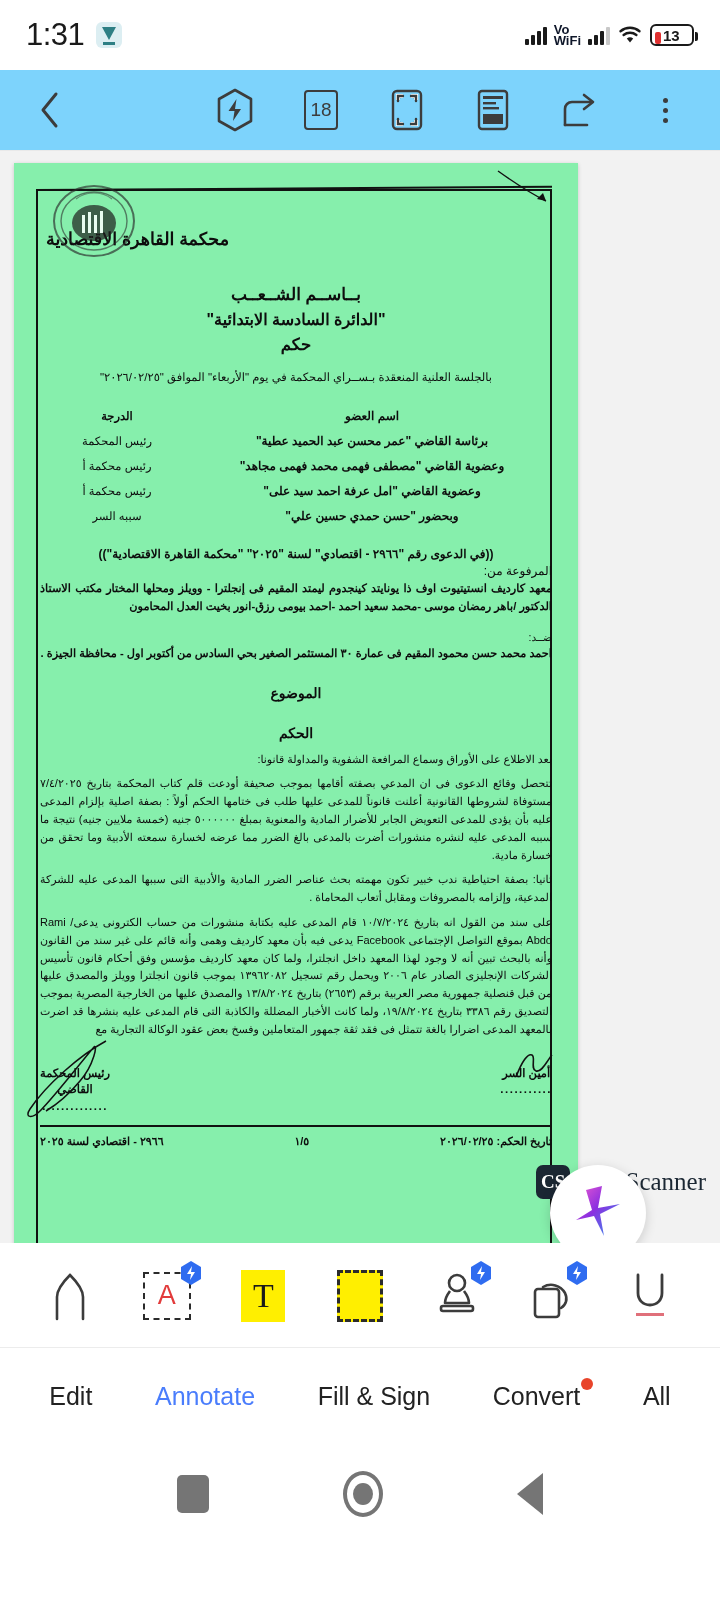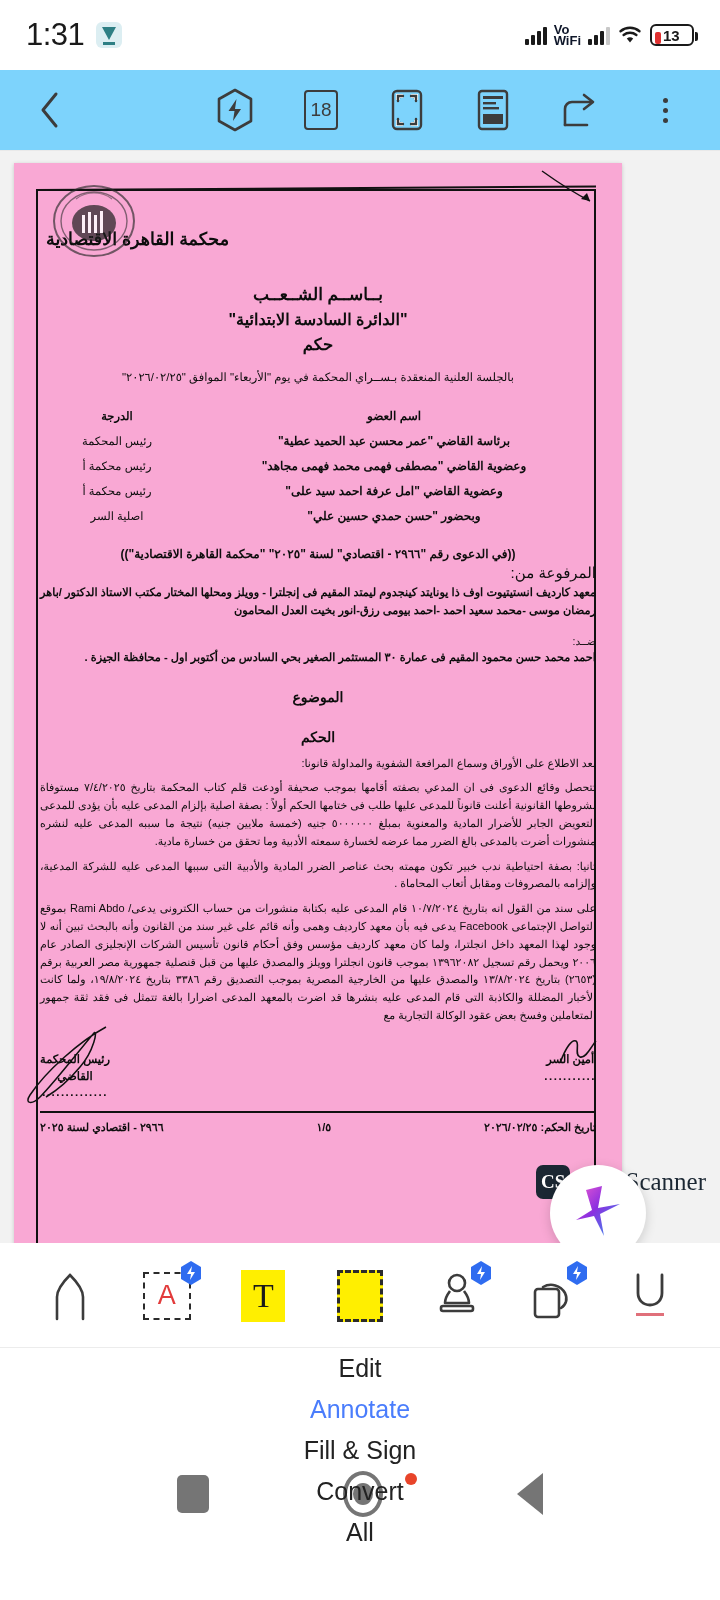--- a/index.html
+++ b/index.html
@@ -31,21 +31,21 @@
   .tb-back { width:48px; height:48px; display:flex; align-items:center; justify-content:center; }
   .tb-actions { flex:1; display:flex; align-items:center; justify-content:flex-end; gap:40px; padding-right:6px; }
   .tb-btn { width:46px; height:46px; display:flex; align-items:center; justify-content:center; position:relative; }
   .pagebadge { width:34px; height:40px; border:2.5px solid #3c3c3c; border-radius:4px; display:flex; align-items:center; justify-content:center; font-size:19px; color:#3c3c3c; font-weight:400; }
   .dots { display:flex; flex-direction:column; gap:5px; }
   .dots span { width:5px; height:5px; border-radius:50%; background:#3c3c3c; display:block; }
   .tb-sep { height:1px; background:#e9e9e9; }
 
   
   .viewer { position:relative; height:1092px; background:#f2f2f2; overflow:hidden; }
-  .page { position:absolute; left:14px; top:12px; width:608px; height:1112px; background:#f9a8d4; box-shadow:0 1px 4px rgba(0,0,0,.18); overflow:hidden; }
+  .page { position:absolute; left:14px; top:12px; width:564px; height:1112px; background:#86efac; box-shadow:0 1px 4px rgba(0,0,0,.18); overflow:hidden; }
   .scan { position:absolute; left:22px; top:26px; right:26px; bottom:30px; border:2px solid #111; border-top-color:#111; }
   .scan:before { content:""; position:absolute; left:-2px; top:-2px; right:-2px; height:2px; background:#111; transform:rotate(-0.35deg); transform-origin:left center; }
   .doc { position:absolute; inset:0; padding:14px 26px 0 26px; direction:rtl; color:#0d0d0d; }
   .arrow-mark { position:absolute; right:22px; top:6px; width:60px; height:38px; }
 
   .seal { position:absolute; right:auto; left:34px; top:18px; width:92px; height:80px; opacity:.82; }
   .court-title { text-align:left; font-size:17.5px; font-weight:bold; padding:52px 6px 0 6px; letter-spacing:0; }
 
   .center { text-align:center; }
   .t-basm { font-size:17px; font-weight:bold; margin-top:34px; letter-spacing:2px; }
@@ -54,21 +54,21 @@
   .t-session { font-size:11.5px; margin-top:16px; }
 
   .judges { margin-top:18px; width:100%; font-size:12px; }
   .judges td { padding:4.5px 0; vertical-align:top; }
   .jg-head { font-weight:bold; }
   .jg-name { text-align:center; font-weight:bold; font-size:12px; }
   .jg-rank { text-align:center; width:150px; font-size:11.5px; }
 
   .t-issued { text-align:center; font-weight:bold; font-size:13px; margin-top:16px; letter-spacing:1px; }
   .t-case { text-align:center; font-size:12px; font-weight:bold; margin-top:18px; }
-  .lbl-from { font-size:15px; margin-top:3px; }
+  .lbl-from { font-size:12px; margin-top:3px; }
   .party { font-size:11.3px; line-height:1.55; margin-top:2px; text-align:justify; font-weight:bold; }
   .lbl-vs { font-size:10.5px; margin-top:16px; }
   .t-subject { text-align:center; font-weight:bold; font-size:14px; margin-top:22px; }
   .t-ruling { text-align:center; font-weight:bold; font-size:14px; margin-top:24px; }
 
   .body-p { font-size:11px; line-height:1.62; margin-top:7px; text-align:justify; }
   .body-p.first { margin-top:10px; }
 
   .signs { display:flex; justify-content:space-between; margin-top:26px; font-size:11.5px; font-weight:bold; }
   .sign-col { text-align:center; line-height:1.45; position:relative; }
@@ -87,21 +87,21 @@
   .tools { height:104px; background:#fff; display:flex; align-items:center; justify-content:space-around; padding:0 22px; border-top:1px solid #fff; }
   .tool { width:66px; height:66px; position:relative; display:flex; align-items:center; justify-content:center; }
   .ai-badge { position:absolute; right:-2px; top:-2px; width:22px; height:24px; }
   .tool-hl-t { width:44px; height:52px; background:#ffef00; display:flex; align-items:center; justify-content:center; }
   .tool-hl-t span { font-size:34px; color:#1a1a1a; font-family:"Liberation Serif", serif; line-height:1; }
   .tool-hl-box { width:46px; height:52px; background:#ffef00; border:3px dashed #2b2b2b; }
   .tool-ocr { width:48px; height:48px; border:2.5px dashed #2b2b2b; display:flex; align-items:center; justify-content:center; }
   .tool-ocr span { font-size:27px; color:#e23b3b; font-weight:500; }
 
   .tabs-sep { height:1px; background:#ececec; }
-  .tabs { height:96px; background:#fff; display:flex; align-items:center; justify-content:space-around; padding:0 18px;flex-direction:column; }
+  .tabs { height:96px; background:#fff; display:flex; align-items:center; justify-content:space-around; padding:0 18px; }
   .tab { font-size:25px; color:#222; position:relative; padding:6px 4px; }
   .tab.active { color:#4a7dfc; }
   .tab-dot { position:absolute; right:-9px; top:2px; width:12px; height:12px; border-radius:50%; background:#e8442a; }
 
   .navbar { height:100px; background:#fff; display:flex; align-items:center; justify-content:space-around; padding:0 110px; }
   .nav-sq { width:32px; height:38px; background:#757575; border-radius:5px; }
   .nav-circle { width:40px; height:46px; border:4px solid #757575; border-radius:50%; display:flex; align-items:center; justify-content:center; }
   .nav-circle i { width:20px; height:22px; background:#757575; border-radius:50%; display:block; }
   .nav-tri { width:0; height:0; border-top:21px solid transparent; border-bottom:21px solid transparent; border-right:26px solid #757575; }
 </style>
@@ -236,21 +236,21 @@
         <tr>
           <td class="jg-name">وعضوية القاضي "مصطفى فهمى محمد فهمى مجاهد"</td>
           <td class="jg-rank">رئيس محكمة أ</td>
         </tr>
         <tr>
           <td class="jg-name">وعضوية القاضي "امل عرفة احمد سيد على"</td>
           <td class="jg-rank">رئيس محكمة أ</td>
         </tr>
         <tr>
           <td class="jg-name">وبحضور "حسن حمدي حسين علي"</td>
-          <td class="jg-rank">اصلية السر</td>
+          <td class="jg-rank">سببه السر</td>
         </tr>
       </tbody>
         </table>
 
       <div class="t-case">((في الدعوى رقم "٢٩٦٦ - اقتصادي" لسنة "٢٠٢٥" "محكمة القاهرة الاقتصادية"))</div>
       <div class="lbl-from">المرفوعة من:</div>
       <div class="party">معهد كارديف انستيتيوت اوف ذا يونايتد كينجدوم ليمتد المقيم فى إنجلترا - وويلز ومحلها المختار مكتب الاستاذ الدكتور /باهر رمضان موسى -محمد سعيد احمد -احمد بيومى رزق-انور بخيت العدل المحامون</div>
       <div class="lbl-vs">ضــد:</div>
       <div class="party">احمد محمد حسن محمود المقيم فى عمارة ٣٠ المستثمر الصغير بحي السادس من أكتوبر اول - محافظة الجيزة .</div>
 

